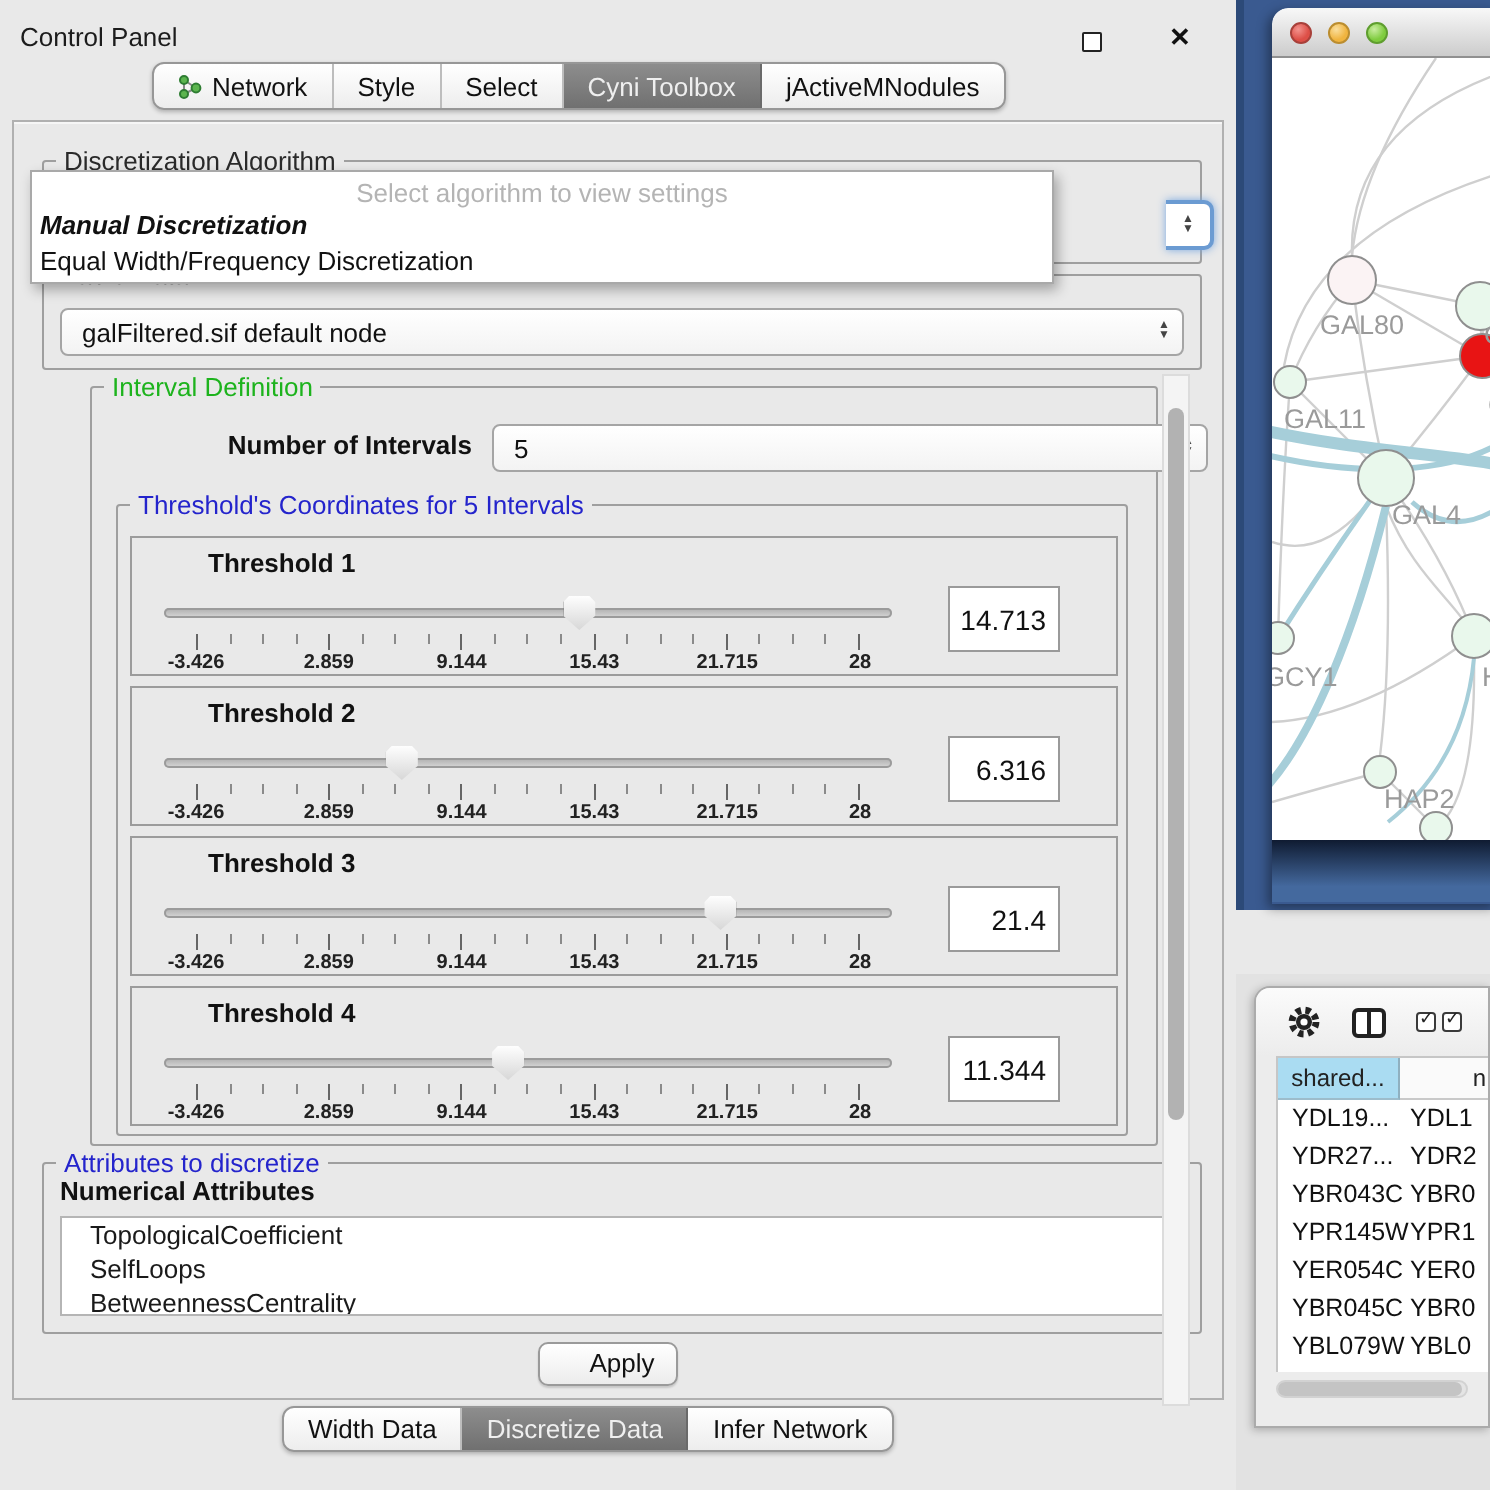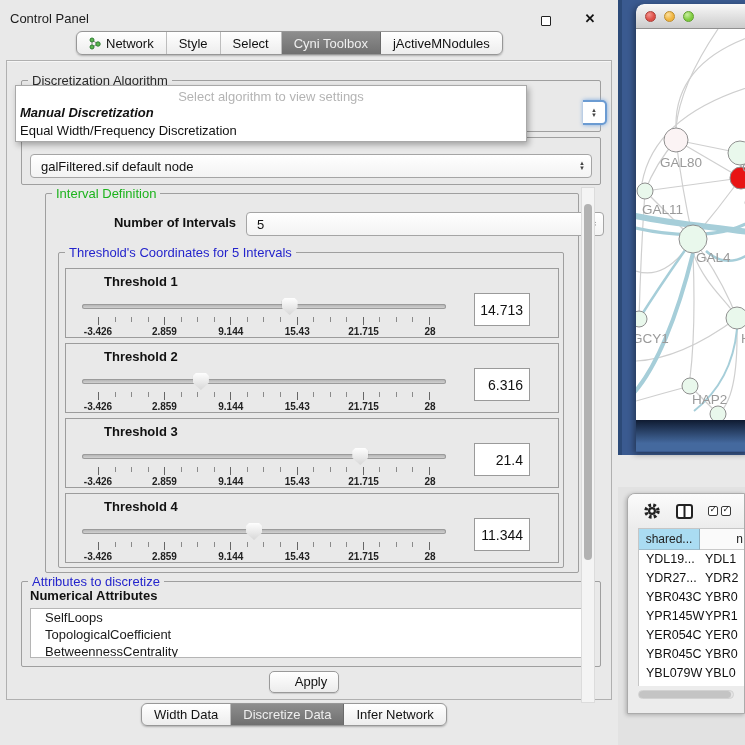--- a/index.html
+++ b/index.html
@@ -361,22 +361,22 @@
             <div class="value-box">11.344</div>
           </div>
         </div>
       </div>
 
       <div class="fieldset" style="left:14px; top:520px; width:580px; height:86px;">
         <span class="legend blue">Attributes to discretize</span>
         <div style="position:absolute; left:8px; top:6px; font-size:13px; font-weight:bold; color:#111;">Numerical Attributes</div>
         <div id="attr-list">
           <div id="attr-items">
+              <div class="attr-item">TopologicalCoefficient</div>
               <div class="attr-item">SelfLoops</div>
-              <div class="attr-item">TopologicalCoefficient</div>
               <div class="attr-item">BetweennessCentrality</div>
             </div>
           <div id="attr-scroll">
               <div class="sthumb"></div>
             </div>
         </div>
       </div>
 
       <div id="apply-btn">Apply</div>
 

